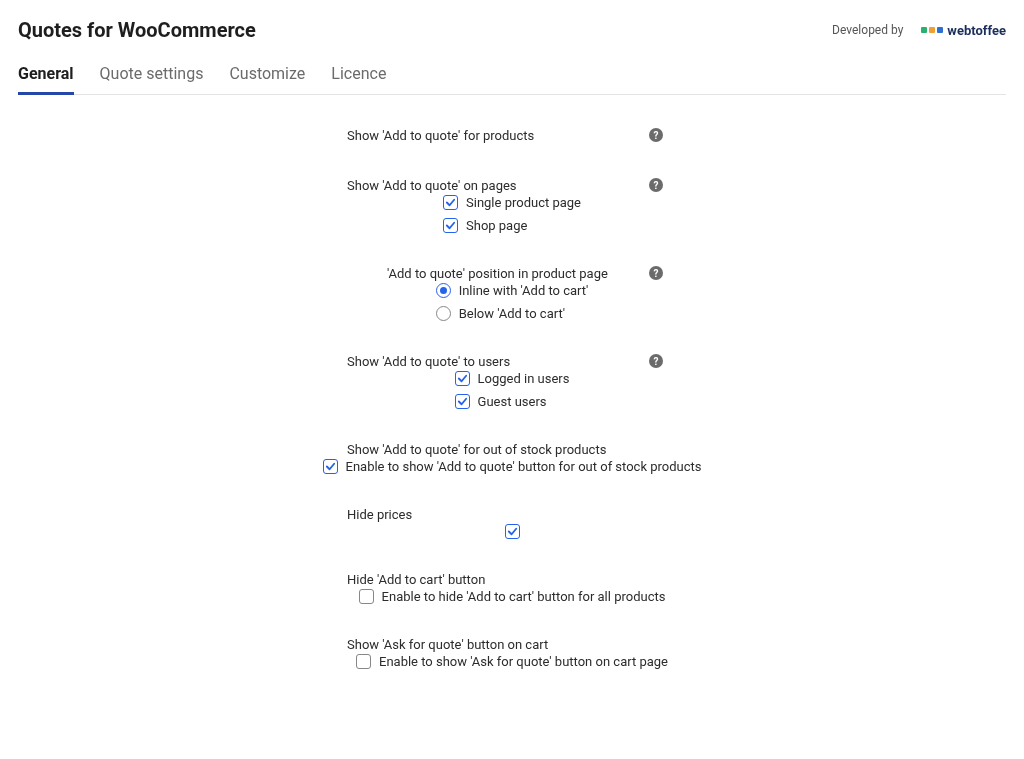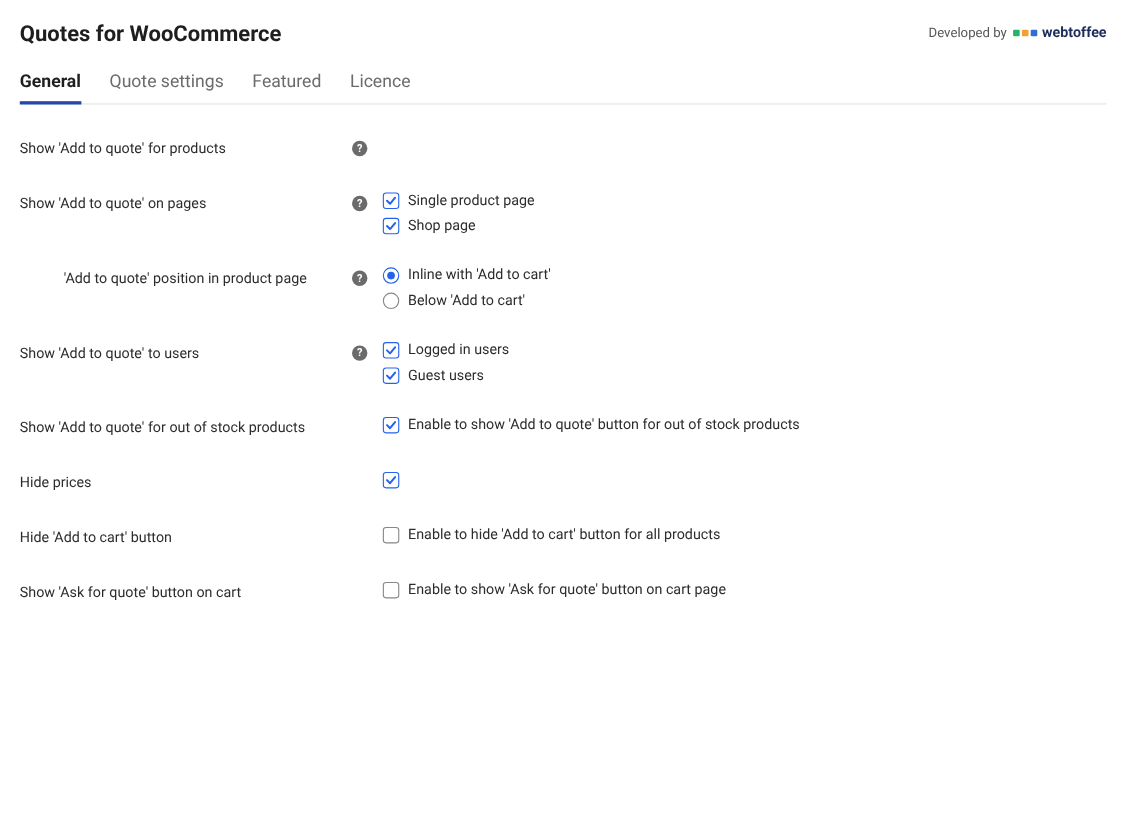--- a/index.html
+++ b/index.html
@@ -25,21 +25,21 @@
   .title {
     font-size: 20px;
     font-weight: 700;
     color: #1e1e1e;
   }
   .developed-by {
     display: flex;
     align-items: center;
     font-size: 12px;
     color: #555;
-    gap: 6px;
+    gap: 18px;
   }
   .logo { display: inline-flex; align-items: center; gap: 2px; }
   .logo-squares { display: inline-flex; gap: 2px; align-items: center; }
   .sq { width: 6px; height: 6px; display:inline-block; border-radius:1px; }
   .logo-text { font-weight: 700; color: #1c2e5b; font-size: 13px; margin-left:2px; }
 
   .tabs {
     display: flex;
     gap: 26px;
     border-bottom: 1px solid #e3e3e3;
@@ -60,23 +60,24 @@
   .tab.active::after {
     content: '';
     position: absolute;
     left: 0; right: 0; bottom: -1px;
     height: 3px;
     background: #2547a9;
   }
 
   .form-row {
     display: flex;
-    align-items: flex-start;
+    align-items: center;
     margin-bottom: 30px;
     font-size: 13px;
+    flex-direction: column;
   }
   .form-label-col {
     width: 330px;
     display: flex;
     align-items: center;
     padding-top: 0px;
     min-height: 20px;
   }
   .form-label {
     color: #2c2c2c;
@@ -158,21 +159,21 @@
           <span class="sq" style="background:#2f6fd1"></span>
         </span>
         <span class="logo-text">webtoffee</span>
       </span>
     </div>
   </div>
 
   <div class="tabs">
     <div class="tab active">General</div>
     <div class="tab">Quote settings</div>
-    <div class="tab">Featured</div>
+    <div class="tab">Customize</div>
     <div class="tab">Licence</div>
   </div>
 
   <div class="form-row">
     <div class="form-label-col">
       <span class="form-label">Show 'Add to quote' for products</span>
       <span class="help-icon">?</span>
     </div>
   </div>
 

